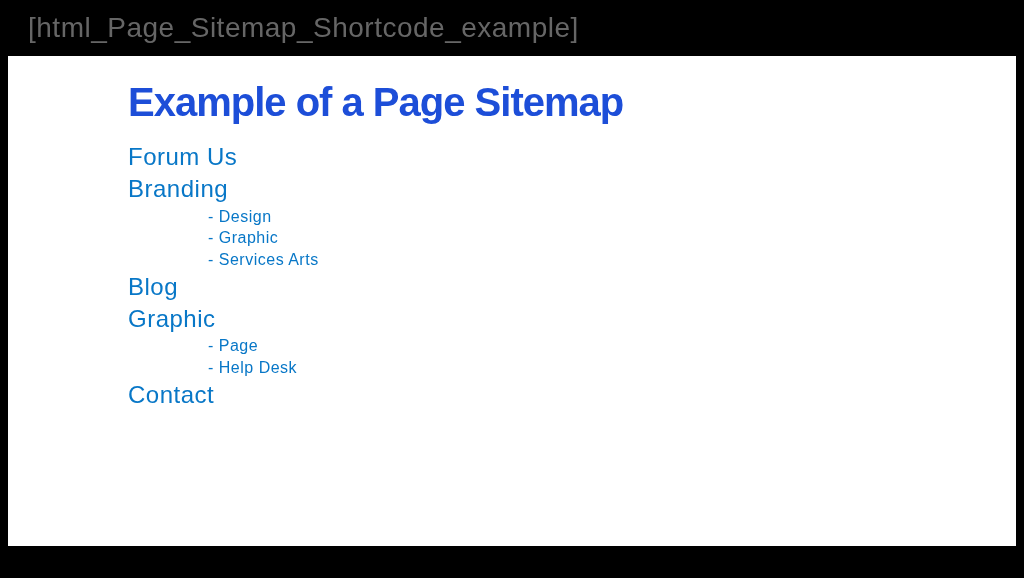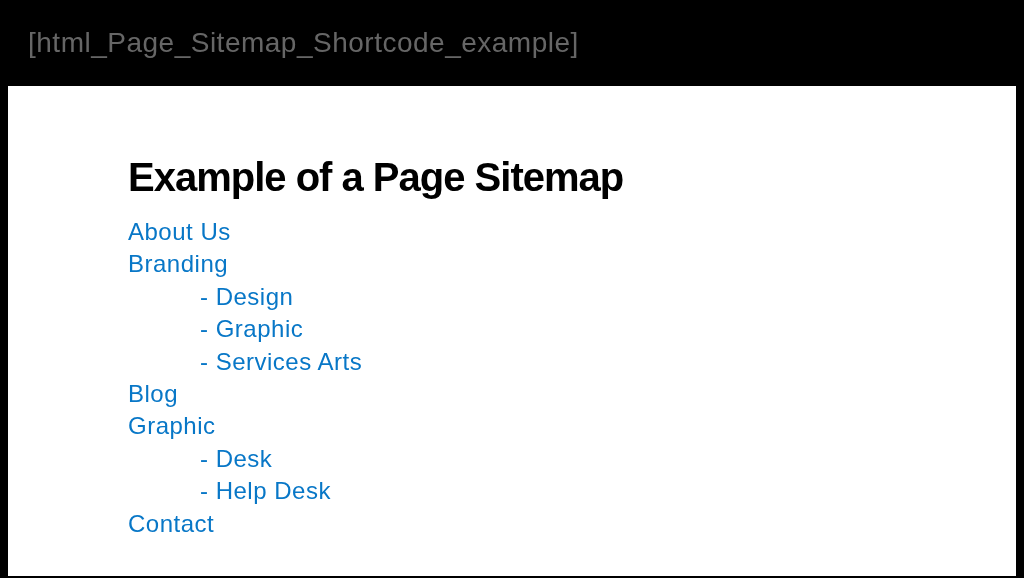--- a/index.html
+++ b/index.html
@@ -10,93 +10,93 @@
     body {
       width: 1024px;
       height: 578px;
       background: #000;
       font-family: Helvetica, Arial, sans-serif;
       overflow: hidden;
     }
     .header-bar {
       background: #000;
       padding: 18px 28px;
-      height: 86px;
+      height: 56px;
       display: flex;
       align-items: center;
     }
     .header-label {
       color: #666;
       font-size: 28px;
       font-weight: 500;
       letter-spacing: 0.5px;
     }
     .content-panel {
       background: #fff;
       margin: 0 8px 8px 8px;
       padding: 24px 120px 40px 120px;
       height: 490px;
     }
     .page-title {
       font-size: 40px;
       font-weight: 800;
-      color: #000000;
+      color: #1d4ed8;
       margin-bottom: 16px;
       letter-spacing: -1px;
-      margin-top: 45px;
     }
     .sitemap-root {
       list-style: none;
     }
     .sitemap-item {
       font-size: 24px;
       line-height: 1.35;
       color: #0877c7;
       letter-spacing: 0.5px;
     }
     .sitemap-item a {
       color: #0877c7;
       text-decoration: none;
     }
     .sitemap-sublist {
       list-style: none;
       padding-left: 72px;
     }
     .sitemap-subitem {
-      font-size: 24px;
+      font-size: 16px;
       line-height: 1.35;
       color: #0877c7;
       letter-spacing: 0.5px;
+      margin-left: 8px;
     }
     .sitemap-subitem a {
       color: #0877c7;
       text-decoration: none;
     }
     .dash-prefix {
       color: #0877c7;
     }
   </style>
 </head>
 <body>
 
 <div class="header-bar">
   <span class="header-label">[html_Page_Sitemap_Shortcode_example]</span>
 </div>
 
 <div class="content-panel">
   <h1 class="page-title">Example of a Page Sitemap</h1>
   <ul class="sitemap-root" id="sitemap-root">
-      <li class="sitemap-item"><a href="#">About Us</a></li>
+      <li class="sitemap-item"><a href="#">Forum Us</a></li>
       <li class="sitemap-item"><a href="#">Branding</a></li>
       <ul class="sitemap-sublist">
         <li class="sitemap-subitem"><span class="dash-prefix">- </span><a href="#">Design</a></li>
         <li class="sitemap-subitem"><span class="dash-prefix">- </span><a href="#">Graphic</a></li>
         <li class="sitemap-subitem"><span class="dash-prefix">- </span><a href="#">Services Arts</a></li>
       </ul>
       <li class="sitemap-item"><a href="#">Blog</a></li>
       <li class="sitemap-item"><a href="#">Graphic</a></li>
       <ul class="sitemap-sublist">
-        <li class="sitemap-subitem"><span class="dash-prefix">- </span><a href="#">Desk</a></li>
+        <li class="sitemap-subitem"><span class="dash-prefix">- </span><a href="#">Page</a></li>
         <li class="sitemap-subitem"><span class="dash-prefix">- </span><a href="#">Help Desk</a></li>
       </ul>
       <li class="sitemap-item"><a href="#">Contact</a></li>
     </ul>
 </div>
 
 </body></html>

